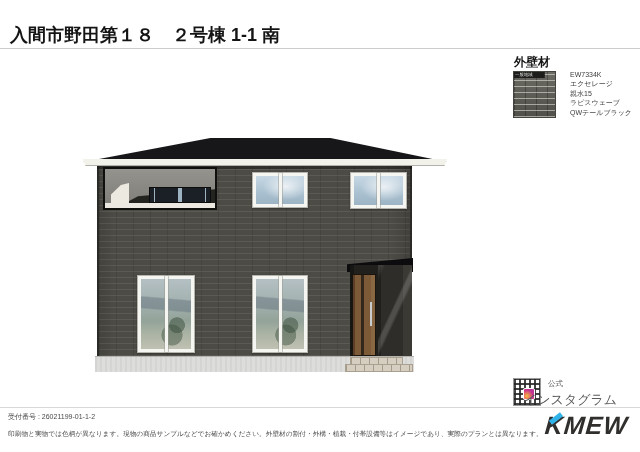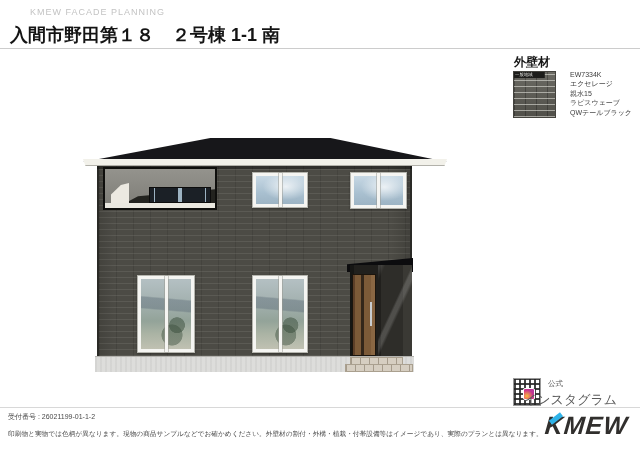--- a/index.html
+++ b/index.html
@@ -115,21 +115,20 @@
   .logo-text { position:absolute; left:0; top:0; font-size:25px; line-height:28px; font-weight:bold; font-style:italic;
                letter-spacing:1px; color:#312f2d; transform:skewX(-5deg); }
   .logo-accent { position:absolute; left:4px; top:5px; width:14px; height:5px; background:#2fb3e8;
                  transform:rotate(-38deg); }
 </style>
 </head>
 <body>
 
 <div class="page">
 
-  <div class="brand-line">KMEW FACADE PLANNING</div>
   <div class="page-title">入間市野田第１８　２号棟 1-1 南</div>
   <div class="title-rule"></div>
 
   <div class="material-heading">外壁材</div>
   <div class="swatch">
     <div class="swatch-label">一般地域</div>
   </div>
   <div class="material-lines">
     <div>EW7334K</div>
     <div>エクセレージ</div>

